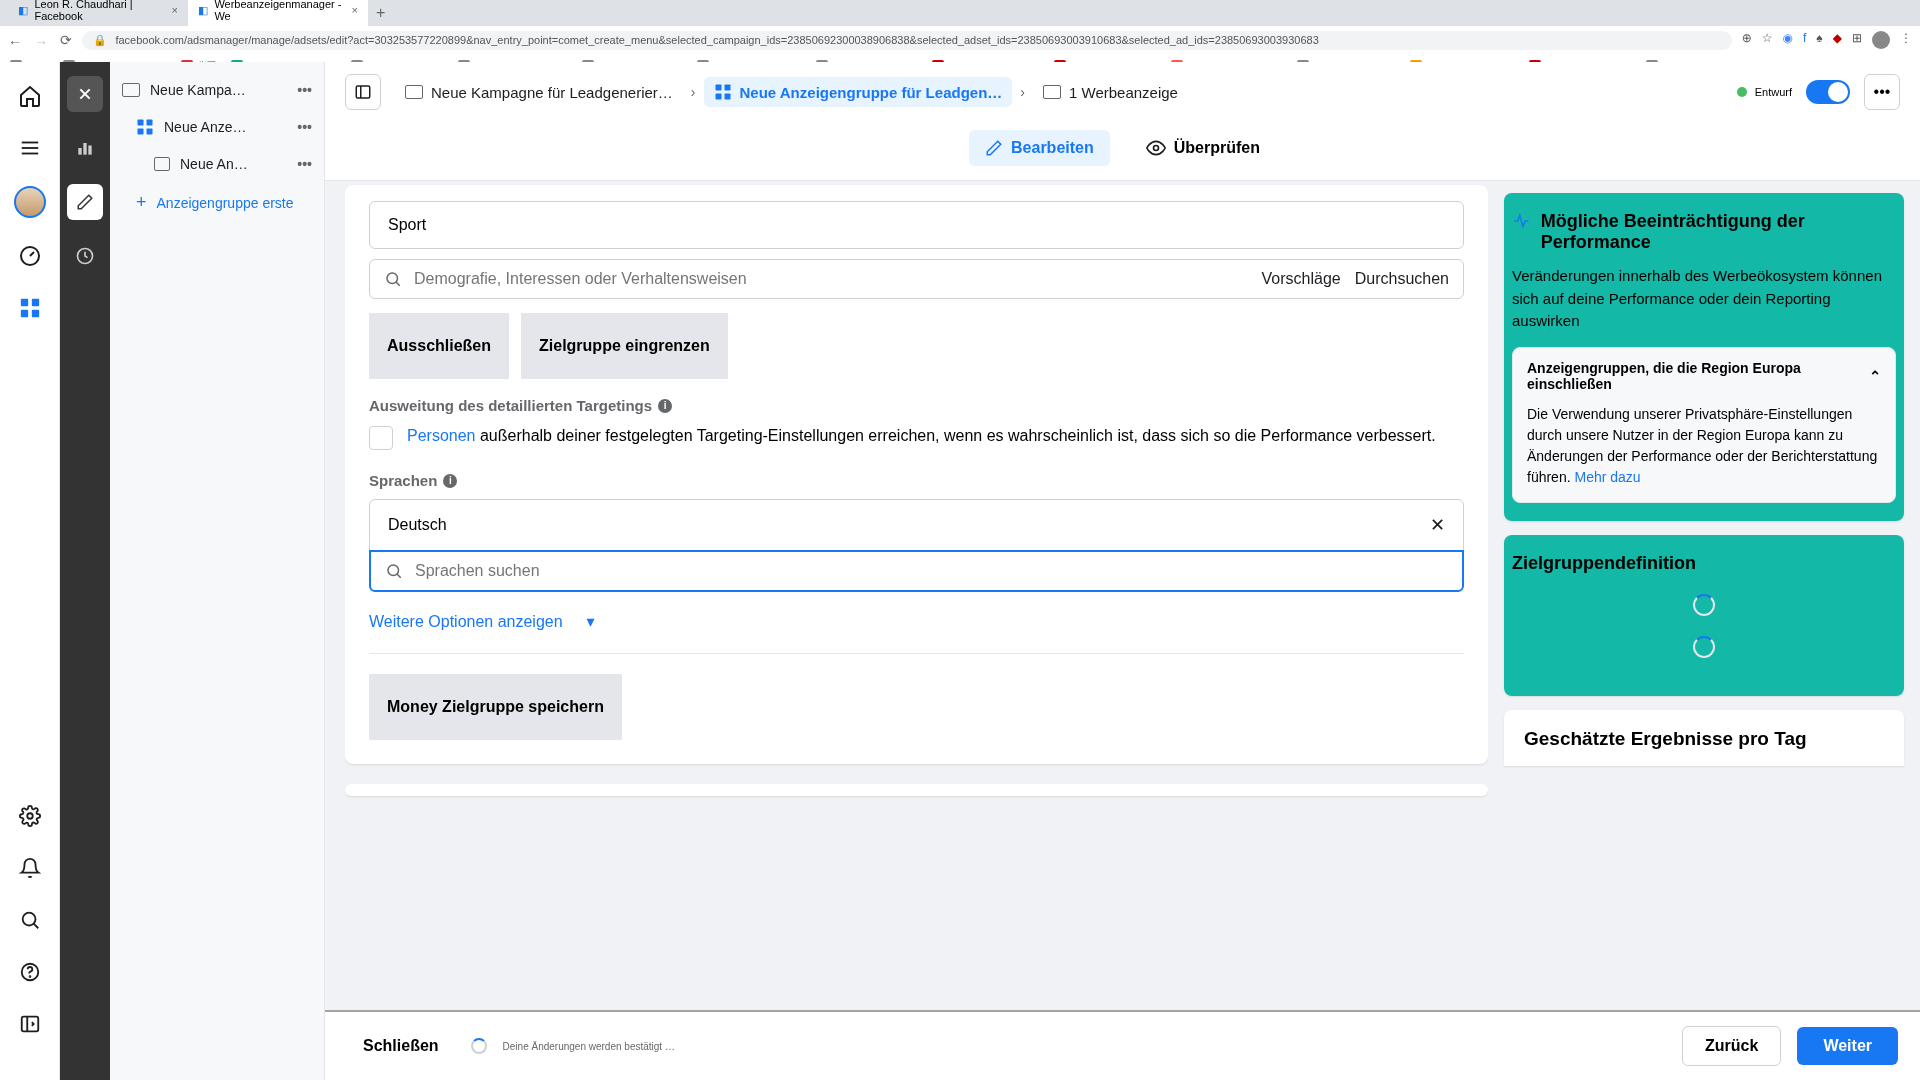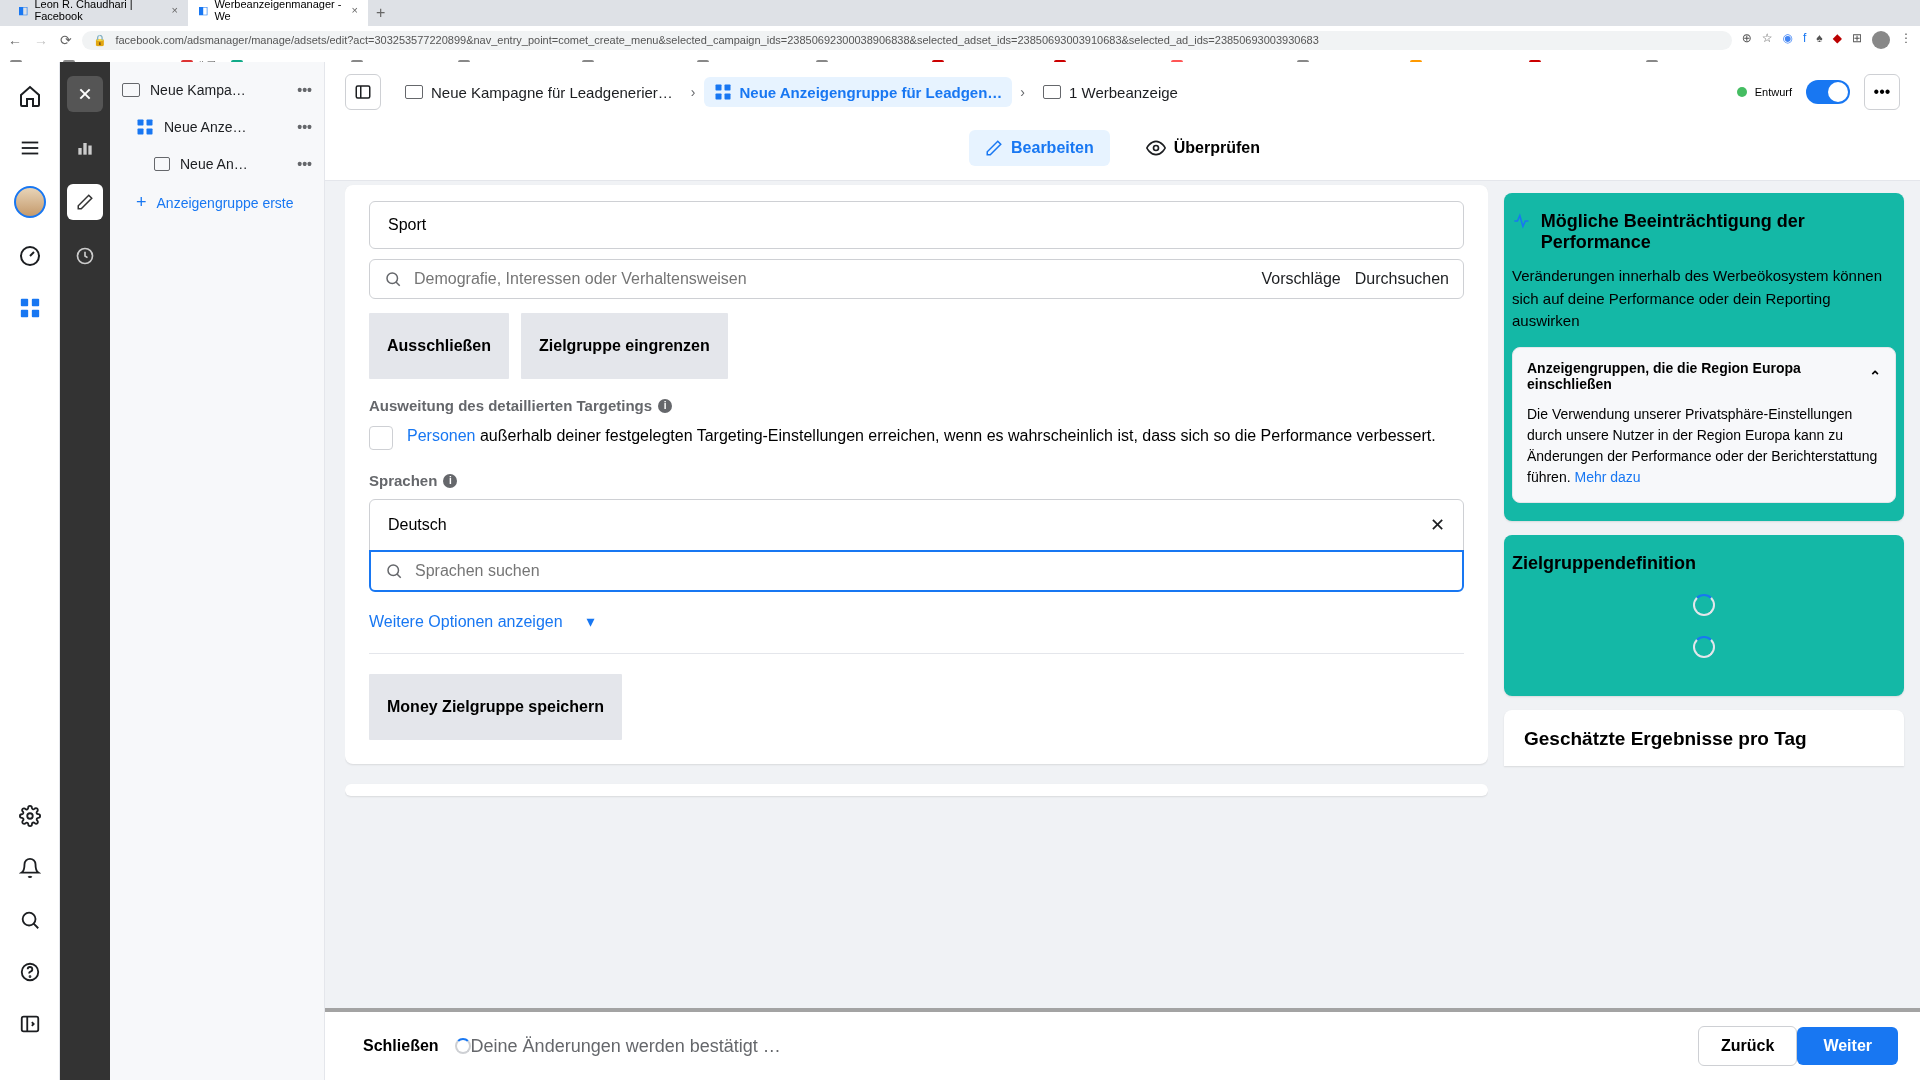--- a/index.html
+++ b/index.html
@@ -92,27 +92,27 @@
 
 .aside-card { background: #14b8a6; border-radius: 8px; padding: 18px 8px; margin-bottom: 14px; box-shadow: 0 1px 2px rgba(0,0,0,0.1); }
 .aside-title { font-size: 18px; font-weight: 700; display: flex; align-items: flex-start; gap: 10px; margin-bottom: 12px; }
 .aside-desc { font-size: 15px; line-height: 1.5; margin-bottom: 14px; }
 .notice-box { background: #f7f8fa; border: 1px solid #e4e6eb; border-radius: 8px; }
 .notice-head { display: flex; justify-content: space-between; align-items: center; padding: 12px 14px; font-size: 14px; font-weight: 600; }
 .notice-body { padding: 0 14px 14px; font-size: 14px; line-height: 1.5; }
 .spinner { width: 22px; height: 22px; border: 2px solid #e4e6eb; border-top-color: #1877f2; border-radius: 50%; margin: 20px auto; }
 .aside-peek { background: #fff; border-radius: 8px 8px 0 0; padding: 18px 20px 4px; box-shadow: 0 1px 2px rgba(0,0,0,0.1); }
 
-.footer { display: flex; align-items: center; padding: 14px 22px; background: #fff; border-top: 4px solid #a3a3a3; }
+.footer { display: flex; align-items: center; padding: 14px 22px; background: #fff; border-top: 2px solid #a3a3a3; gap: 16px; }
 .footer-spacer { flex: 1; }
 .btn-plain { background: transparent; border: none; font-size: 16px; font-weight: 600; padding: 10px 16px; cursor: pointer; }
 .btn-white { background: #fff; border: 1px solid #ced0d4; border-radius: 6px; font-size: 16px; font-weight: 600; padding: 10px 22px; cursor: pointer; }
 .btn-blue { background: #1877f2; color: #fff; border: none; border-radius: 6px; font-size: 16px; font-weight: 600; padding: 10px 26px; cursor: pointer; }
 .spin-small { width: 16px; height: 16px; border: 2px solid #ced0d4; border-top-color: #1877f2; border-radius: 50%; display: inline-block; }
-.status-text { font-size: 18px; color: #65676b; }
+.status-text { font-size: 10px; color: #65676b; }
 
 svg { display: block; }
 </style>
 </head>
 <body>
 
 <div class="browser-chrome">
   <div class="tabs-row">
     <div class="tab">
         <span style="color:#1877f2">◧</span>

